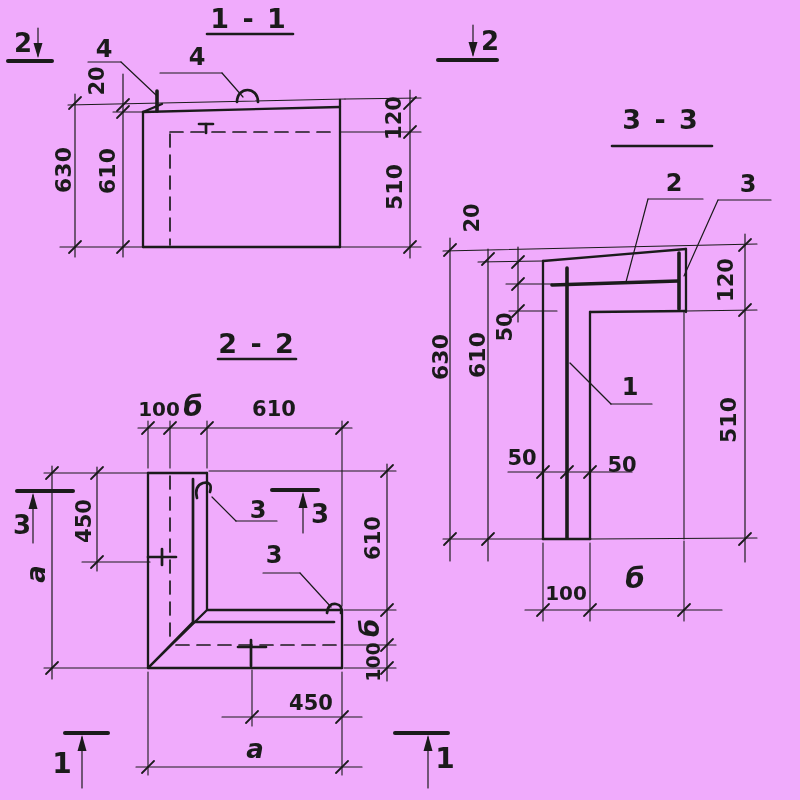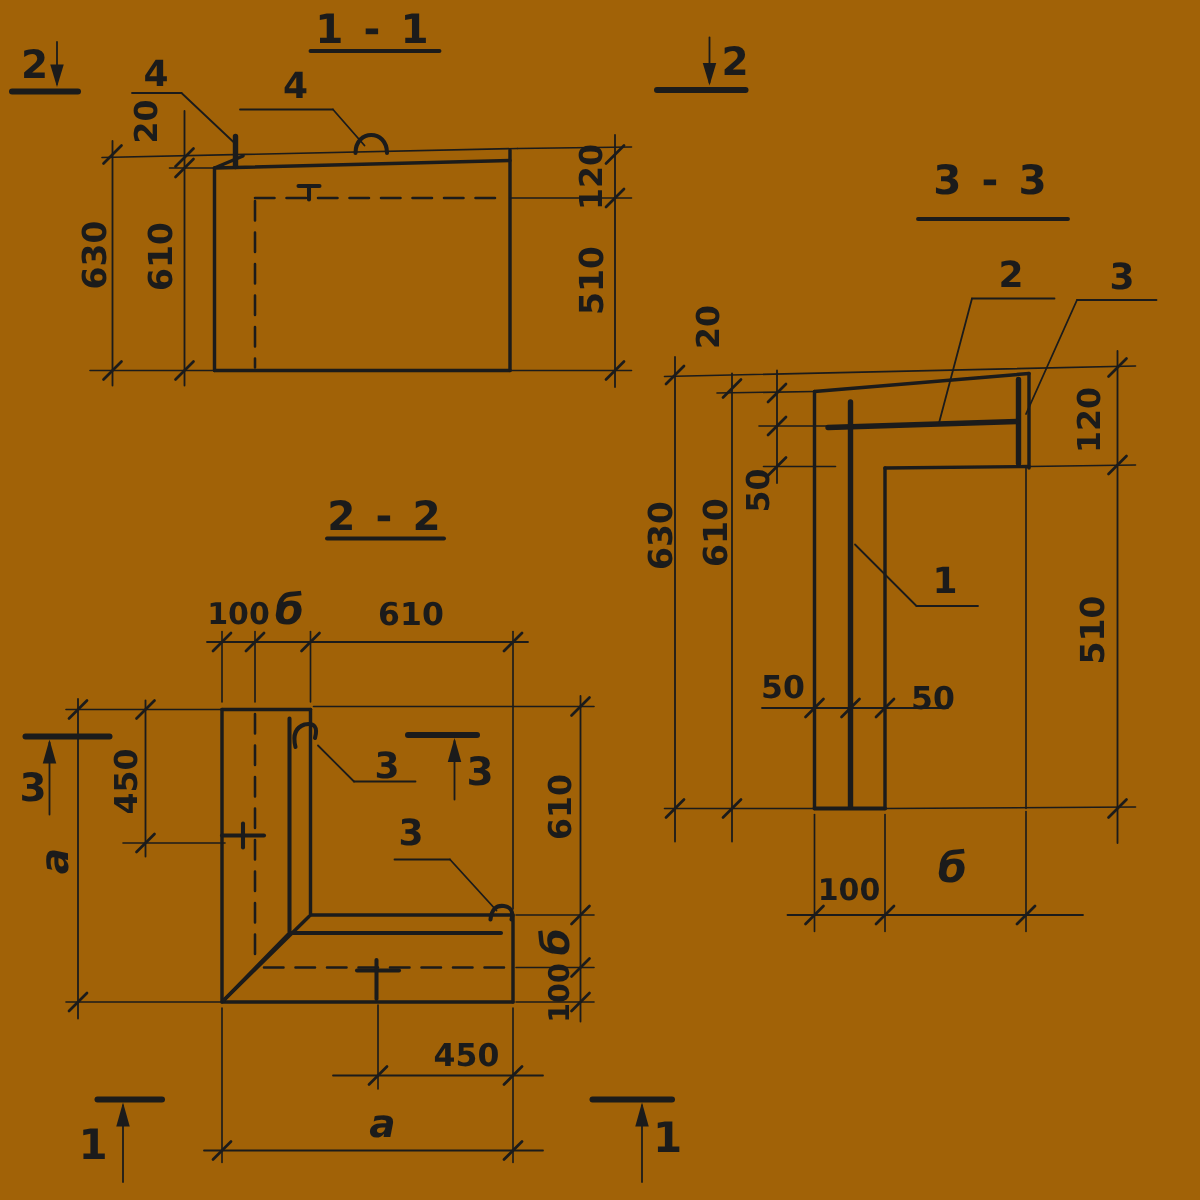--- a/index.html
+++ b/index.html
@@ -1,16 +1,16 @@
 <!DOCTYPE html>
 <html><head>
 <meta charset="utf-8">
 <style>
   html,body{margin:0;padding:0;background:#ffffff;}
-  .sheet{width:800px;height:800px;background:#a16207;position:relative;overflow:hidden;}
+  .sheet{width:800px;height:800px;background:#f0abfc;position:relative;overflow:hidden;}
   svg{display:block;}
   svg line, svg path, svg polyline, svg rect{stroke:#1b1b1b;fill:none;stroke-linecap:round;}
   .outline{stroke-width:2.3;}
   .thick{stroke-width:2.7;}
   .bar{stroke-width:3.6;}
   .thin{stroke-width:1.1;}
   .dim{stroke-width:1.2;}
   .dash{stroke-width:1.7;stroke-dasharray:13 8;}
   .tick{stroke-width:1.8;}
   .ul{stroke-width:2.6;}

